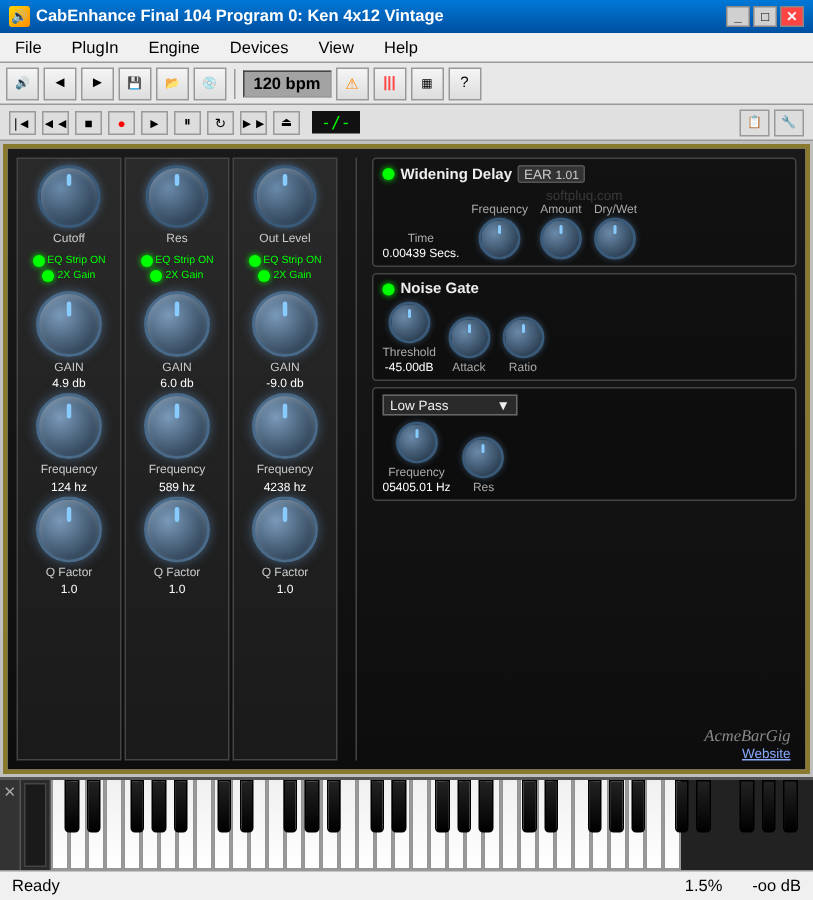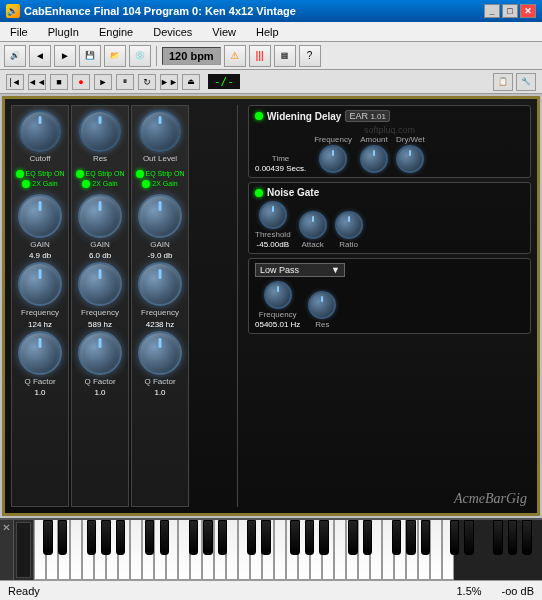--- a/index.html
+++ b/index.html
@@ -114,21 +114,21 @@
     
     .eq-columns {
       display: flex;
       gap: 2px;
       width: 220px;
     }
 
     .eq-col {
       background: linear-gradient(to bottom, #2a2a2a, #1a1a1a);
       border: 1px solid #444;
-      width: 58px;
+      width: 70px;
       padding: 4px 2px;
       display: flex;
       flex-direction: column;
       align-items: center;
       gap: 2px;
     }
 
     .led-green {
       width: 8px; height: 8px; background: #00ff00; border-radius: 50%;
       box-shadow: 0 0 4px #00ff00;
@@ -258,21 +258,21 @@
       display: flex;
       align-items: center;
       justify-content: space-between;
     }
 
     .acme-branding {
       text-align: right;
       padding-right: 4px;
       margin-top: auto;
     }
-    .acme-text { color: #888; font-size: 14px; font-style: italic; font-family: serif; }
+    .acme-text { color: #888; font-size: 11px; font-style: italic; font-family: serif; }
     .acme-website { color: #666; font-size: 9px; }
 
     
     .keyboard-area {
       background: #222;
       height: 62px;
       border-top: 2px solid #555;
       display: flex;
       align-items: stretch;
       position: relative;
@@ -534,20 +534,21 @@
           </div>
           <div class="param-col">
             <div class="knob-sm"></div>
             <div class="param-label">Res</div>
           </div>
         </div>
       </div>
 
       <div class="acme-branding">
         <div class="acme-text">AcmeBarGig</div>
+        <div class="acme-website" style="cursor:pointer; text-decoration:underline; color:#88aaff;">Website</div>
       </div>
 
     </div>
   </div>
 </div>
 
 <div class="keyboard-area">
   <div class="keyboard-close">✕</div>
   <div class="keyboard-scroll">
     <div class="scroll-track"></div>

